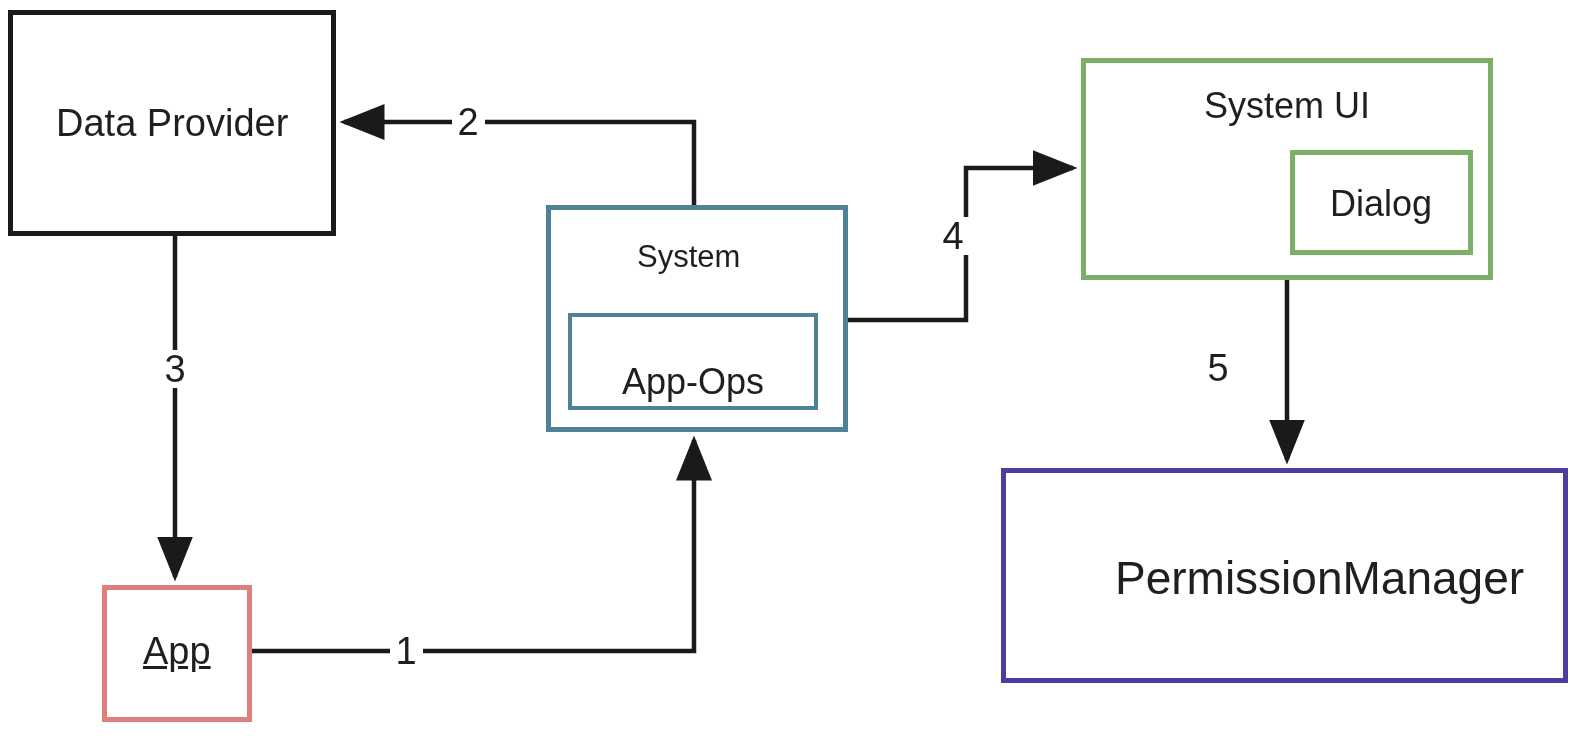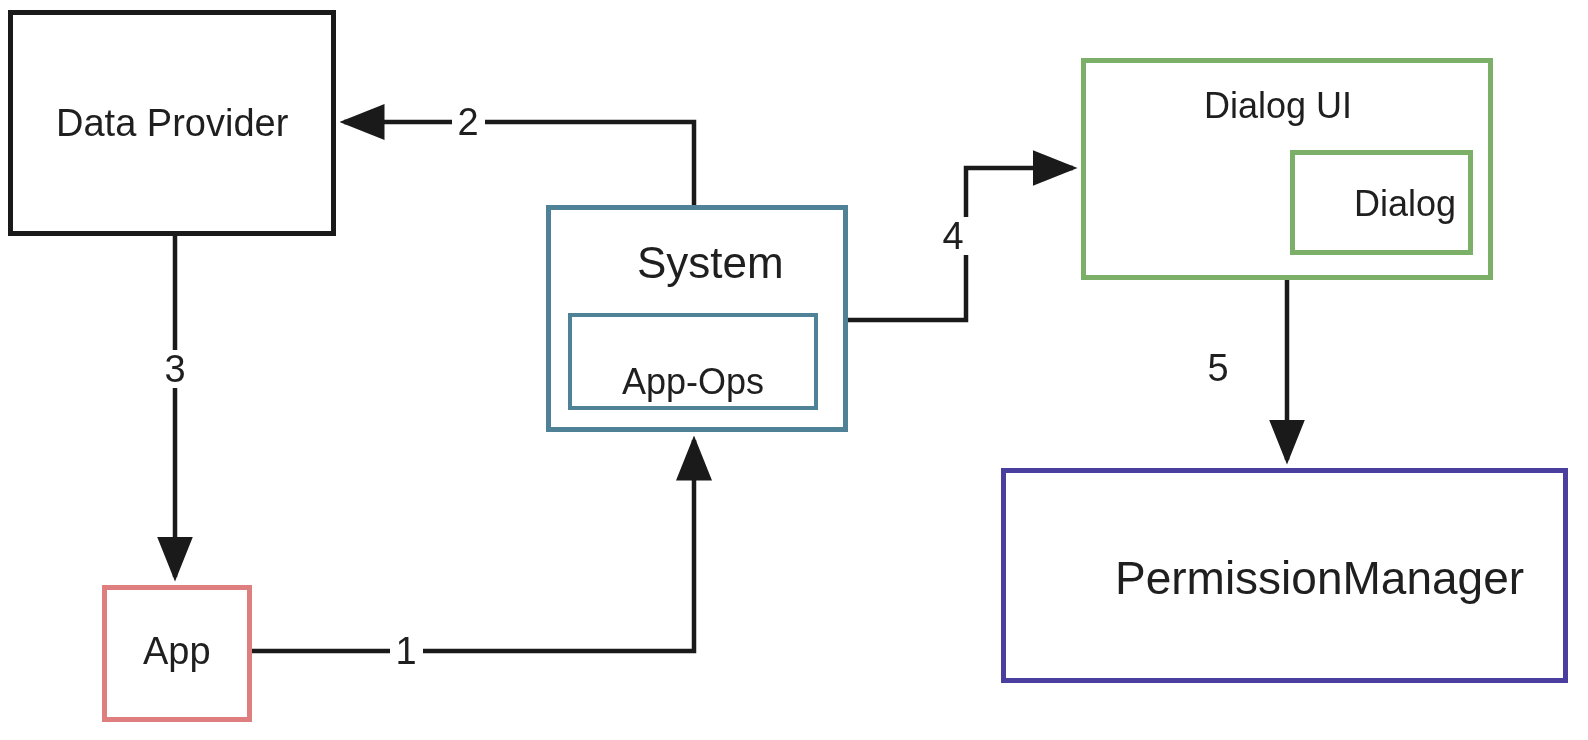--- a/index.html
+++ b/index.html
@@ -67,25 +67,25 @@
         <rect x="548.5" y="207.5" width="297" height="222" fill="#ffffff" stroke="#4f8296" stroke-width="5"></rect>
         <rect x="570" y="315" width="246" height="93" fill="#ffffff" stroke="#4f8296" stroke-width="4"></rect>
         <rect x="1083.5" y="60.5" width="407" height="217" fill="#ffffff" stroke="#7cb069" stroke-width="5"></rect>
         <rect x="1292.5" y="152.5" width="178" height="100" fill="#ffffff" stroke="#7cb069" stroke-width="5"></rect>
         <rect x="1003.5" y="470.5" width="562" height="210" fill="#ffffff" stroke="#4a3f9e" stroke-width="5"></rect>
       </g>
   </svg>
 
   <div id="labels-layer">
       <div class="node-label" style="font-size: 38px; left: 56px; top: 104px;">Data Provider</div>
-      <div class="node-label" style="font-size: 38px; left: 143px; top: 632px;">App</div>
-      <div class="node-label" style="font-size: 44px; left: 637px; top: 241px;">System</div>
+      <div class="node-label" style="font-size: 38px; left: 143px; top: 632px; text-decoration: underline;">App</div>
+      <div class="node-label" style="font-size: 31px; left: 637px; top: 241px;">System</div>
       <div class="node-label" style="font-size: 36px; left: 622px; top: 364px;">App-Ops</div>
-      <div class="node-label" style="font-size: 36px; left: 1204px; top: 88px;">Dialog UI</div>
-      <div class="node-label" style="font-size: 36px; left: 1330px; top: 186px; margin-left: 24px;">Dialog</div>
+      <div class="node-label" style="font-size: 36px; left: 1204px; top: 88px;">System UI</div>
+      <div class="node-label" style="font-size: 36px; left: 1330px; top: 186px;">Dialog</div>
       <div class="node-label" style="font-size: 46px; left: 1115px; top: 555px;">PermissionManager</div>
       <div class="edge-label" style="font-size: 38px; left: 389.5px; top: 632px;">1</div>
       <div class="edge-label" style="font-size: 38px; left: 451.5px; top: 103px;">2</div>
       <div class="edge-label" style="font-size: 38px; left: 158.5px; top: 350px;">3</div>
       <div class="edge-label" style="font-size: 38px; left: 936.5px; top: 217px;">4</div>
       <div class="edge-label" style="font-size: 38px; left: 1201.5px; top: 349px;">5</div>
     </div>
 
 </div>
 

